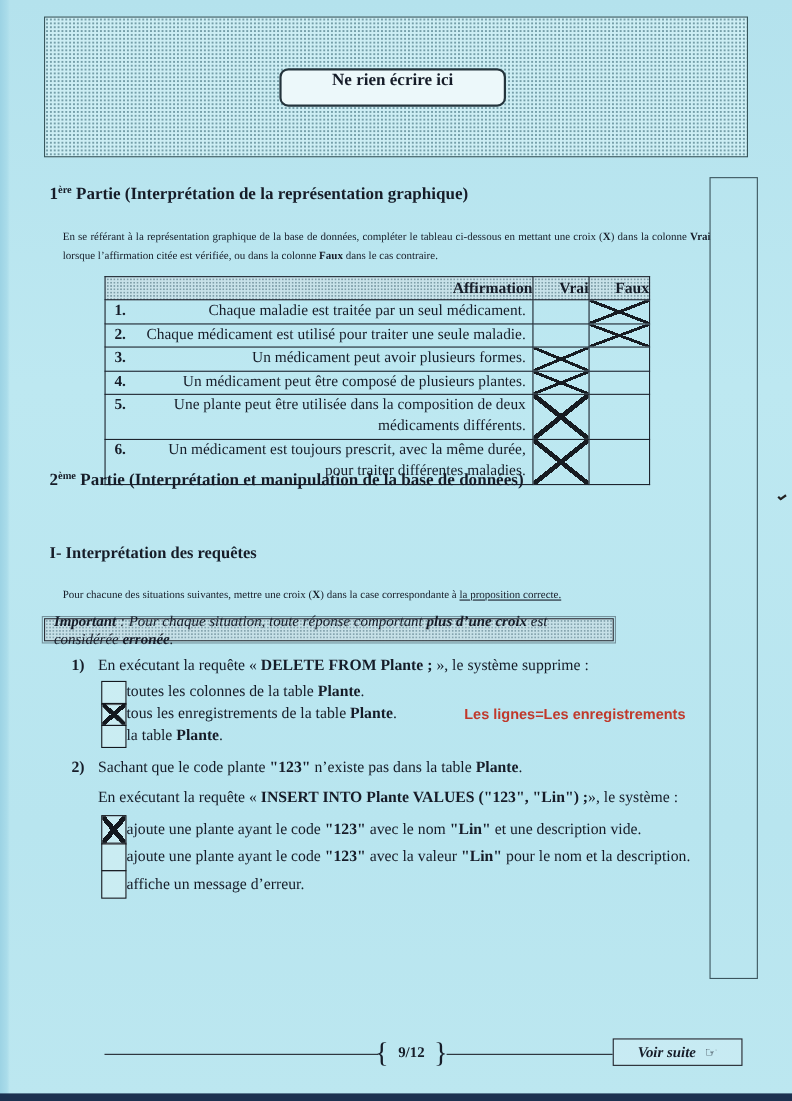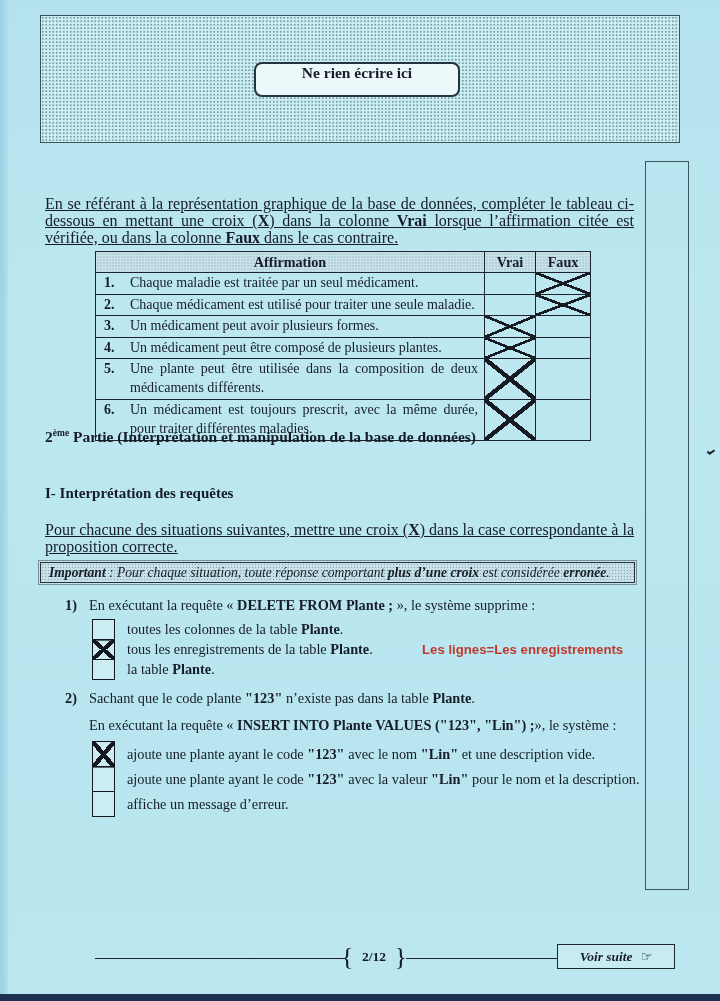--- a/index.html
+++ b/index.html
@@ -23,29 +23,29 @@
   }
   .notice{
     position:absolute;left:213px;top:46px;width:202px;height:31px;
     background:#ecf8fa;border:2px solid #24343c;border-radius:8px;
     display:flex;align-items:flex-start;justify-content:center;
     font-weight:bold;font-size:15.5px;
   }
 
   .part-title{position:absolute;left:45px;margin:0;font-size:15.5px;font-weight:bold;}
   .part-title sup{font-size:9.5px;}
-  .body-text{position:absolute;left:45px;width:589px;margin:0;font-size:16px;line-height:16.8px;text-align:justify;text-decoration:underline;}
+  .body-text{position:absolute;left:45px;width:589px;margin:12px;font-size:10px;line-height:16.8px;text-align:justify;}
   .sub-title{position:absolute;left:45px;margin:0;font-size:15px;font-weight:bold;}
 
   
   table.aff{
     position:absolute;left:95px;top:251px;width:492px;
     border-collapse:collapse;font-size:14px;table-layout:fixed;
   }
-  table.aff th,table.aff td{border:1.6px solid #1d242e;padding:0;}
+  table.aff th,table.aff td{border:1.6px solid #1d242e;padding:0;text-align:right;}
   th.th-aff{width:388px;}
   th.th-v{width:50px;}
   th.th-f{width:54px;}
   table.aff th{height:20px;font-size:14.2px;font-weight:bold;
     background-color:#c8e2e9;
     background-image:radial-gradient(circle,rgba(35,75,90,.45) .8px,transparent 1px);
     background-size:3px 3px;}
   td.aff-cell{text-align:justify;vertical-align:top;}
   .aff-inner{display:block;position:relative;padding:1px 6px 1px 34px;line-height:18.5px;}
   .rn{position:absolute;left:8px;font-weight:bold;}
@@ -53,21 +53,21 @@
   tr.r-tall{height:41px;}
   td.mk{background-repeat:no-repeat;background-size:100% 100%;}
   td.mk.marked{
     background-image:
       linear-gradient(to top right,transparent 46.5%,#171b21 46.5%,#171b21 53.5%,transparent 53.5%),
       linear-gradient(to bottom right,transparent 46.5%,#171b21 46.5%,#171b21 53.5%,transparent 53.5%);
   }
 
   
   .important{
-    position:absolute;left:40px;top:562px;width:595px;height:21px;
+    position:absolute;left:40px;top:562px;width:518px;height:21px;
     border:1px solid #2a2f38;outline:1px solid rgba(35,45,55,.45);outline-offset:1px;
     background-color:#c6e0e7;
     background-image:radial-gradient(circle,rgba(35,75,90,.4) .7px,transparent .9px);
     background-size:3px 3px;
     font-size:13.6px;font-style:italic;display:flex;align-items:center;padding-left:8px;box-sizing:border-box;
   }
 
   .qnum{position:absolute;font-weight:bold;font-size:14.3px;}
   .qstem{position:absolute;margin:0;font-size:14.3px;}
 
@@ -75,21 +75,21 @@
   .opt-row{display:flex;align-items:center;position:relative;}
   .opt-row + .opt-row{margin-top:-1.6px;}
   .q1 .opt-row{height:21.5px;}
   .q2 .opt-row{height:26.5px;text-align:right;}
   .xbox{align-self:stretch;width:21px;border:1.6px solid #14181e;background-color:rgba(236,248,250,.35);}
   .xbox.marked{
     background-image:
       linear-gradient(to top right,transparent 43%,#14181e 43%,#14181e 57%,transparent 57%),
       linear-gradient(to bottom right,transparent 43%,#14181e 43%,#14181e 57%,transparent 57%);
   }
-  .opt-text{margin-left:12px;font-size:14.3px;white-space:nowrap;}
+  .opt-text{margin-left:0;font-size:14.3px;white-space:nowrap;}
   .red-note{
     position:absolute;left:282px;top:3px;
     font-family:"Liberation Sans","DejaVu Sans",sans-serif;
     font-weight:bold;font-size:13.2px;color:#c0392b;white-space:nowrap;padding-left:48px;
   }
   .teacher-note{
     position:absolute;left:163px;top:848px;
     font-family:"Liberation Sans","DejaVu Sans",sans-serif;
     font-weight:bold;font-size:14.2px;color:#6a241f;white-space:nowrap;
   }
@@ -121,20 +121,21 @@
 
 <div class="page">
   <div class="edge-left"></div>
 
   <div class="dotted-box">
     <div class="notice">
       <span>Ne rien écrire ici</span>
     </div>
   </div>
 
+  <h2 class="part-title" style="top:168px"><span>1</span><sup>ère</sup><span> Partie (Interprétation de la représentation graphique)</span></h2>
 
   <p class="body-text" style="top:196px"><span>En se référant à la représentation graphique de la base de données, compléter le tableau ci-dessous en mettant une croix (</span><b>X</b><span>) dans la colonne </span><b>Vrai</b><span> lorsque l’affirmation citée est vérifiée, ou dans la colonne </span><b>Faux</b><span> dans le cas contraire.</span></p>
 
   <table class="aff">
     <thead>
       <tr>
         <th class="th-aff">Affirmation</th>
         <th class="th-v">Vrai</th>
         <th class="th-f">Faux</th>
       </tr>
@@ -181,21 +182,21 @@
           </td>
         <td class="mk marked"></td>
         <td class="mk"></td>
       </tr>
     </tbody>
   </table>
 
   <h2 class="part-title" style="top:428px"><span>2</span><sup>ème</sup><span> Partie (Interprétation et manipulation de la base de données)</span></h2>
 
 
-  <h3 class="sub-title" style="top:485px">I-  Interprétation des requêtes</h3>
+  <h3 class="sub-title" style="top:495px">I-  Interprétation des requêtes</h3>
 
   <p class="body-text" style="top:522px"><span>Pour chacune des situations suivantes, mettre une croix (</span><b>X</b><span>) dans la case correspondante à </span><u>la proposition correcte.</u></p>
 
   <div class="important">
       <span><b><i>Important</i></b><i> : </i><i>Pour chaque situation, toute réponse comportant </i><b><i>plus d’une croix</i></b><i> est considérée </i><b><i>erronée</i></b><i>.</i></span>
     </div>
 
   <span class="qnum" style="left:65px;top:597px">1)</span>
   <p class="qstem" style="left:89px;top:597px"><span>En exécutant la requête « </span><b>DELETE FROM Plante ;</b><span>  », le système supprime :</span></p>
 
@@ -234,21 +235,21 @@
     </div>
   </div>
 
 
   <div class="margin-box"></div>
   <div class="stray-mark"></div>
 
   <div class="f-line l1"></div>
   <div class="pageno">
     <span class="brace">{</span>
-    <span class="num">2/12</span>
+    <span class="num">9/12</span>
     <span class="brace">}</span>
   </div>
   <div class="f-line l2"></div>
   <div class="voir-box">
     <span>Voir suite</span>
     <span class="hand">☞</span>
   </div>
 
   <div class="edge-bottom"></div>
 </div>

